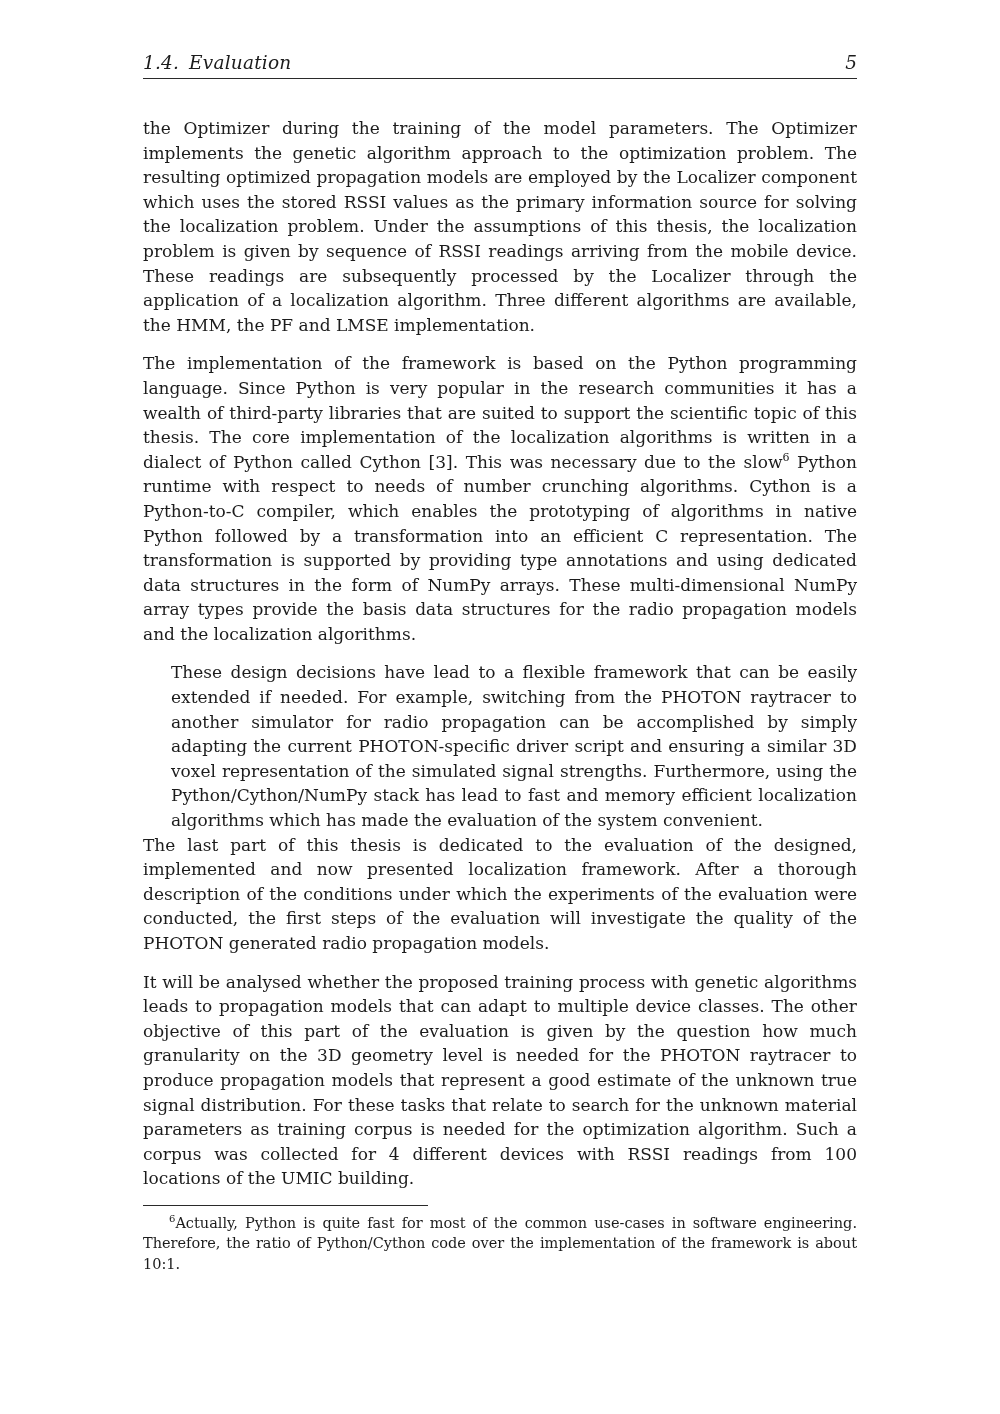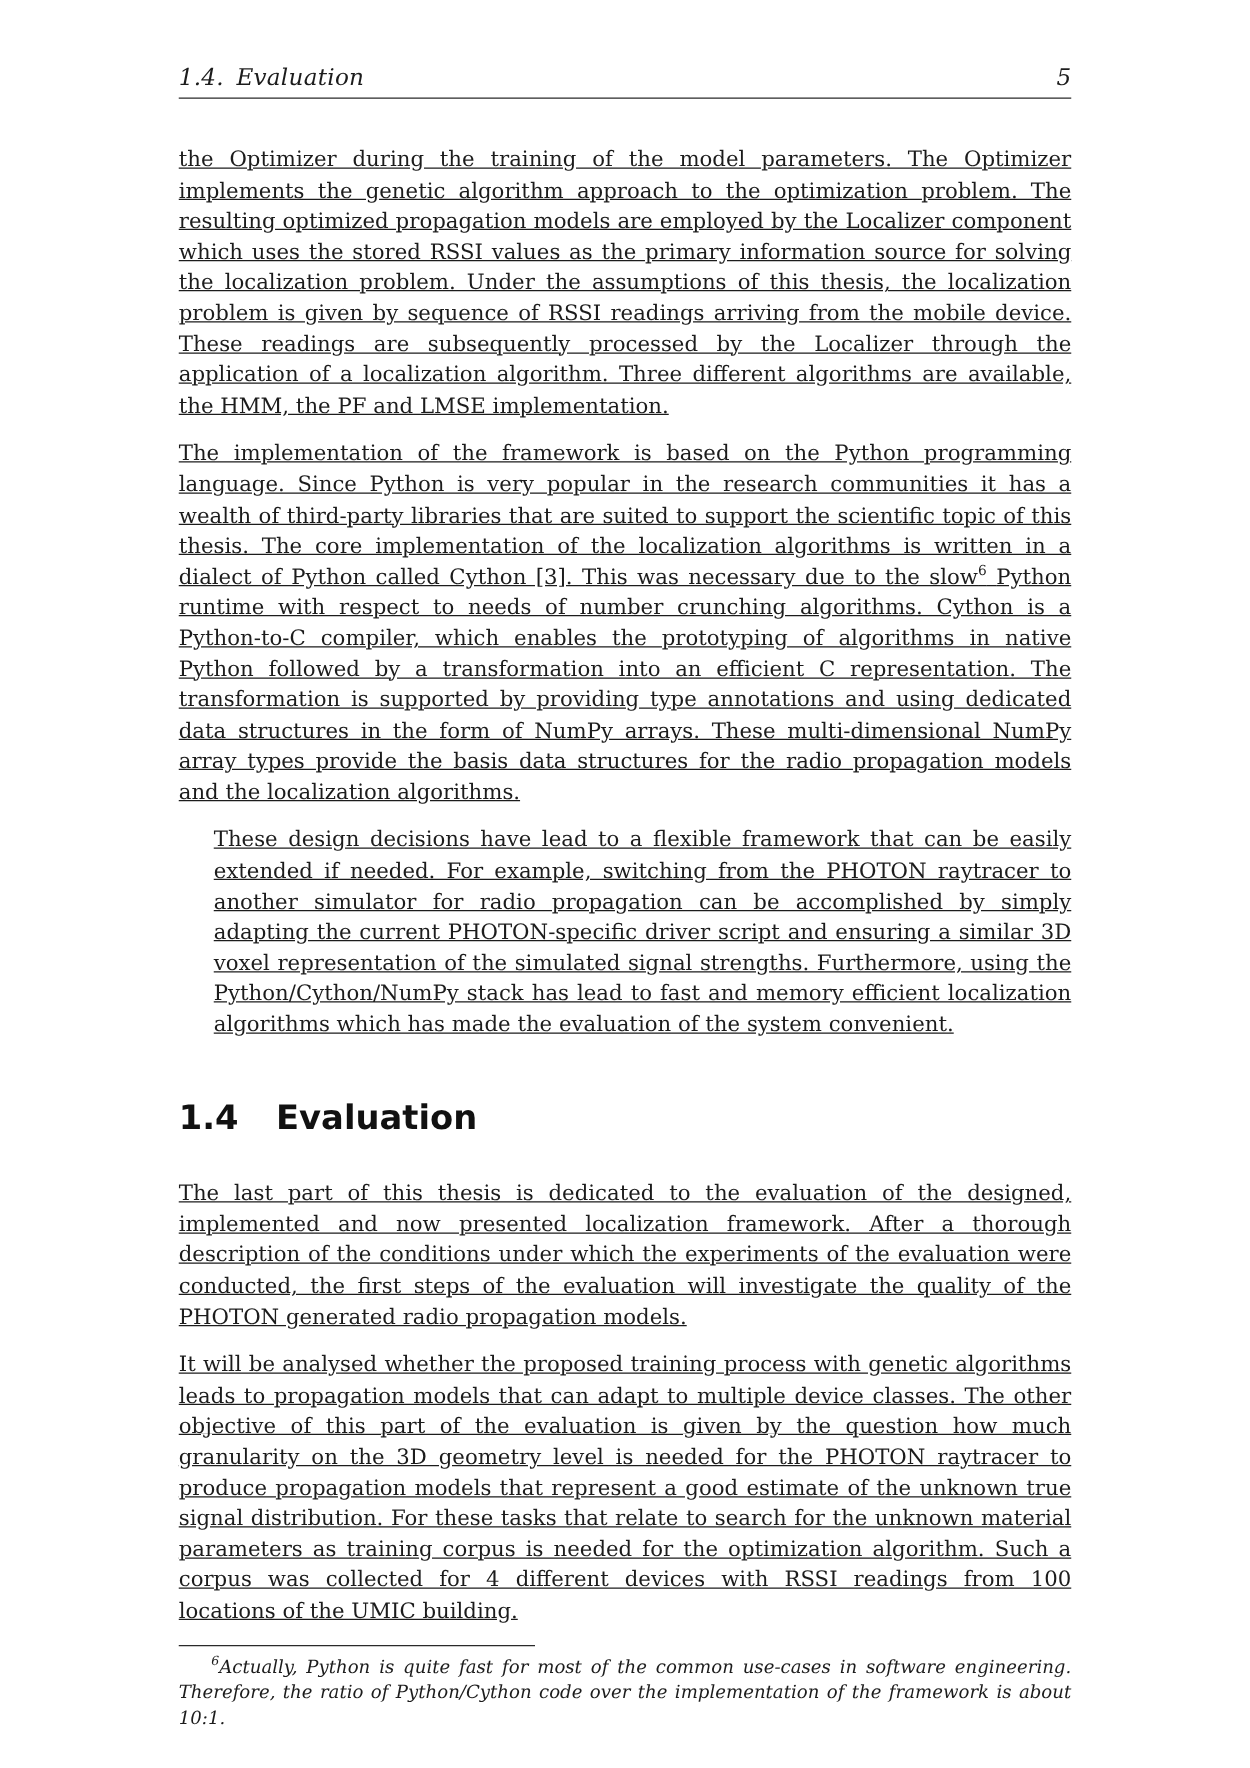--- a/index.html
+++ b/index.html
@@ -36,21 +36,20 @@
     margin-right: 10px;
   }
   main {
     margin-top: 37px;
     font-size: 17px;
     line-height: 24.6px;
     text-align: justify;
   }
   main p {
     margin: 0 0 14px 0;
-    text-decoration: underline;
   }
   main p.last-before-heading {
     margin-bottom: 0;
     margin-left: 28px;
   }
   sup.fn-ref {
     font-size: 11px;
     line-height: 0;
     vertical-align: super;
   }
@@ -75,21 +74,20 @@
   .footnote-rule {
     width: 285px;
     height: 0;
     border-top: 1.2px solid #2a2a2a;
     margin-bottom: 7px;
   }
   .footnote-text {
     margin: 0;
     text-align: justify;
     text-indent: 26px;
-    font-style: italic;
   }
   .footnote-text sup.fn-marker {
     font-size: 10px;
     line-height: 0;
     vertical-align: super;
   }
 </style>
 </head>
 <body>
 
@@ -101,24 +99,20 @@
   </header>
 
   <main>
 
     <p>the Optimizer during the training of the model parameters. The Optimizer implements the genetic algorithm approach to the optimization problem. The resulting optimized propagation models are employed by the Localizer component which uses the stored RSSI values as the primary information source for solving the localization problem. Under the assumptions of this thesis, the localization problem is given by sequence of RSSI readings arriving from the mobile device. These readings are subsequently processed by the Localizer through the application of a localization algorithm. Three different algorithms are available, the HMM, the PF and LMSE implementation.</p>
 
     <p><span>The implementation of the framework is based on the Python programming language. Since Python is very popular in the research communities it has a wealth of third-party libraries that are suited to support the scientific topic of this thesis. The core implementation of the localization algorithms is written in a dialect of Python called Cython [3]. This was necessary due to the slow</span><sup class="fn-ref">6</sup> <span>Python runtime with respect to needs of number crunching algorithms. Cython is a Python-to-C compiler, which enables the prototyping of algorithms in native Python followed by a transformation into an efficient C representation. The transformation is supported by providing type annotations and using dedicated data structures in the form of NumPy arrays. These multi-dimensional NumPy array types provide the basis data structures for the radio propagation models and the localization algorithms.</span></p>
 
     <p class="last-before-heading">These design decisions have lead to a flexible framework that can be easily extended if needed. For example, switching from the PHOTON raytracer to another simulator for radio propagation can be accomplished by simply adapting the current PHOTON-specific driver script and ensuring a similar 3D voxel representation of the simulated signal strengths. Furthermore, using the Python/Cython/NumPy stack has lead to fast and memory efficient localization algorithms which has made the evaluation of the system convenient.</p>
 
-    <h2 class="section-heading">
-      <span class="sec-num">1.4</span>
-      <span class="sec-title">Evaluation</span>
-    </h2>
 
     <p>The last part of this thesis is dedicated to the evaluation of the designed, implemented and now presented localization framework. After a thorough description of the conditions under which the experiments of the evaluation were conducted, the first steps of the evaluation will investigate the quality of the PHOTON generated radio propagation models.</p>
 
     <p>It will be analysed whether the proposed training process with genetic algorithms leads to propagation models that can adapt to multiple device classes. The other objective of this part of the evaluation is given by the question how much granularity on the 3D geometry level is needed for the PHOTON raytracer to produce propagation models that represent a good estimate of the unknown true signal distribution. For these tasks that relate to search for the unknown material parameters as training corpus is needed for the optimization algorithm. Such a corpus was collected for 4 different devices with RSSI readings from 100 locations of the UMIC building.</p>
 
   </main>
 
   <footer class="footnote-area">
     <div class="footnote-rule"></div>
     <p class="footnote-text"><sup class="fn-marker">6</sup><span>Actually, Python is quite fast for most of the common use-cases in software engineering. Therefore, the ratio of Python/Cython code over the implementation of the framework is about 10:1.</span></p>

